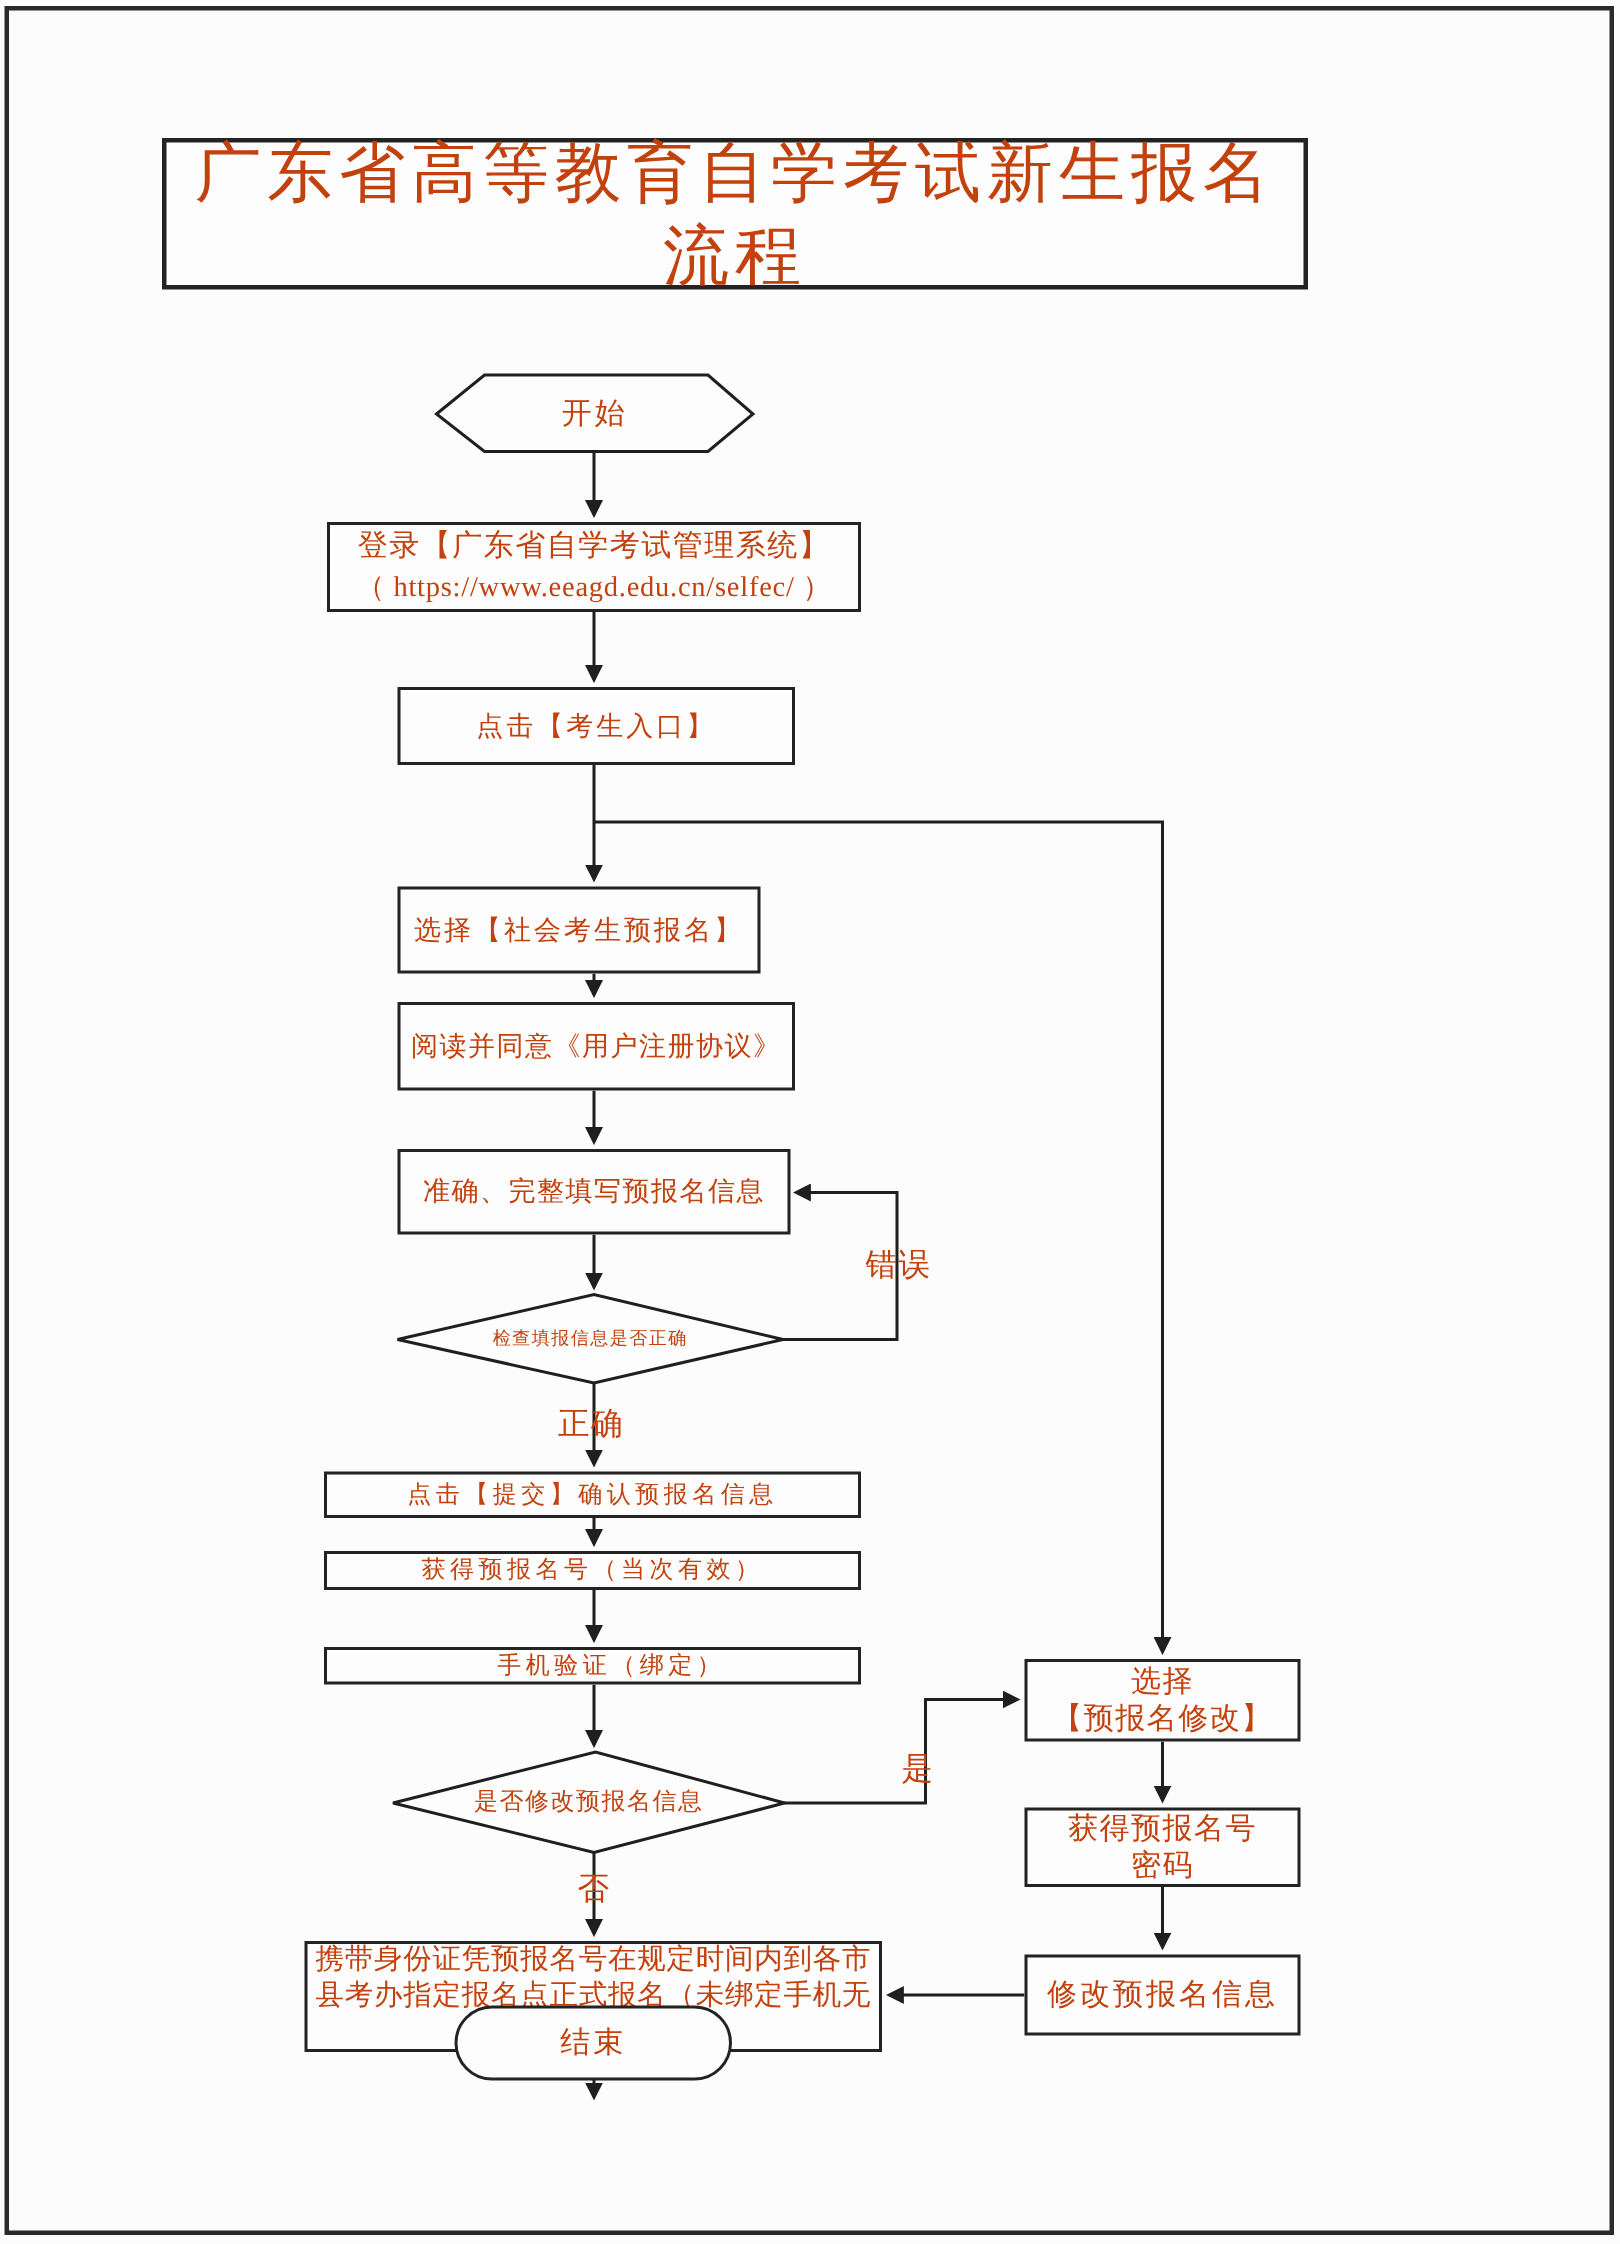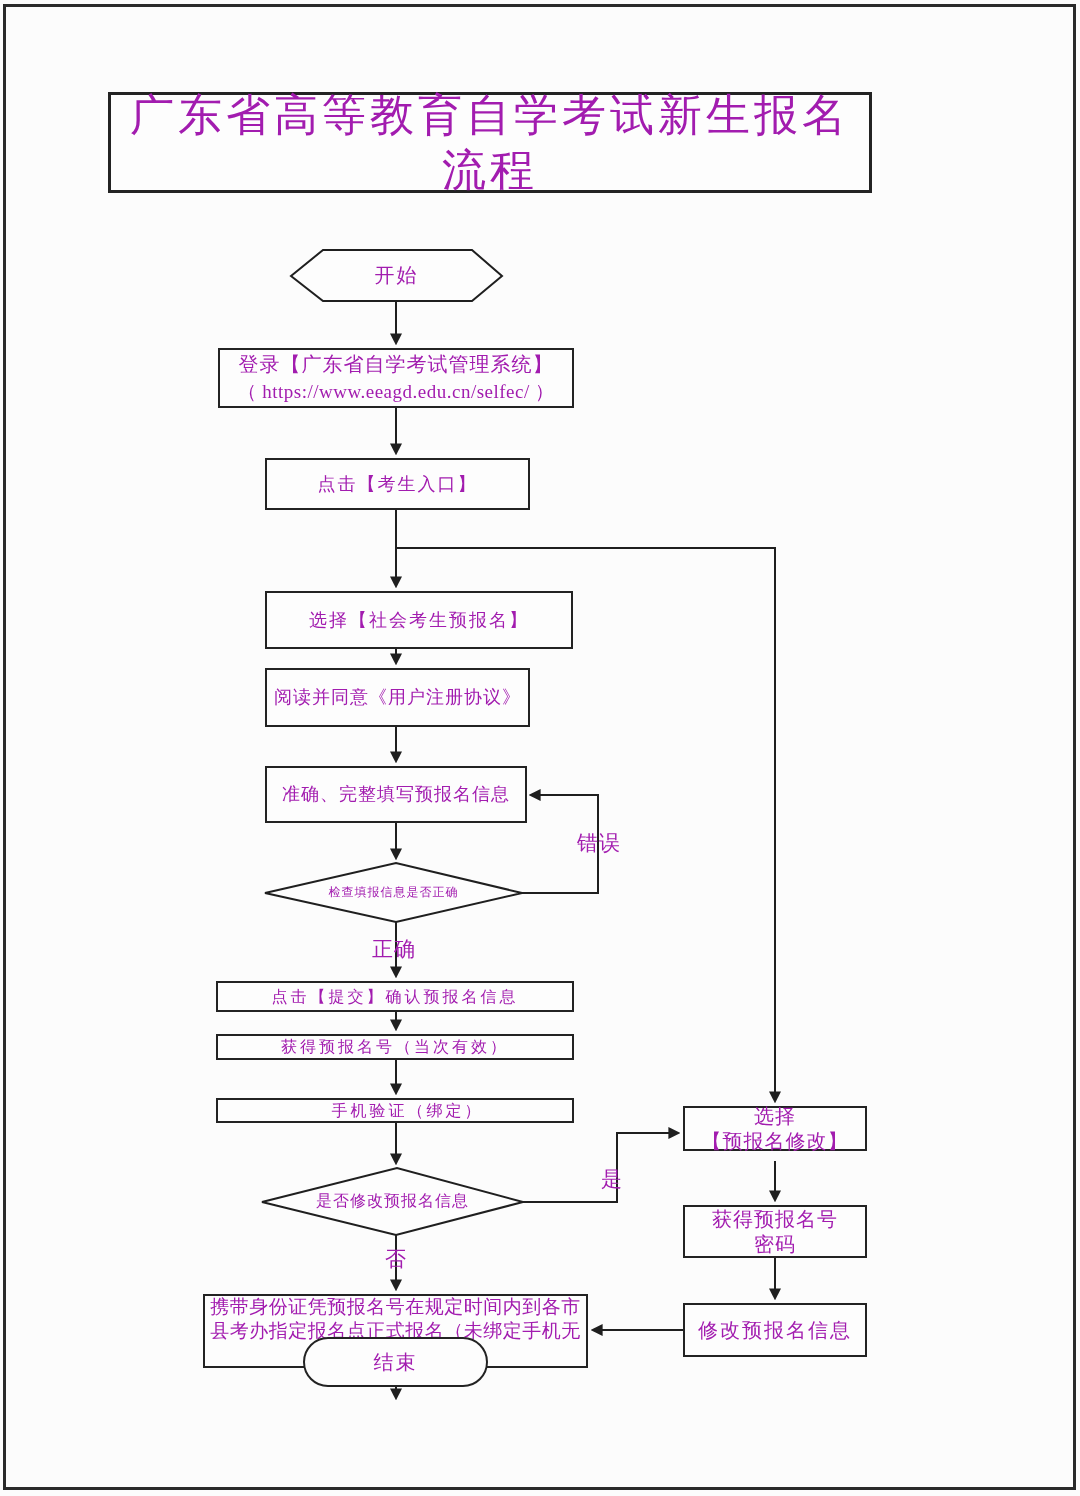--- a/index.html
+++ b/index.html
@@ -1,20 +1,20 @@
 <!DOCTYPE html>
 <html><head>
 <meta charset="utf-8">
 <style>
   html,body { margin:0; padding:0; background:#ffffff; }
   .canvas {
     position:relative; width:1080px; height:1496px;
     background:#fcfcfc; overflow:hidden;
     font-family:"Liberation Serif","DejaVu Serif",serif;
-    color:#a21caf;
+    color:#c2410c;
   }
   .border-frame {
     position:absolute; left:3px; top:4px; right:4px; bottom:6px;
     border:3px solid #2a2a2a; pointer-events:none;
   }
   .wires { position:absolute; left:0; top:0; z-index:1; }
   .node {
     position:absolute; z-index:2; box-sizing:border-box;
     border:2px solid #232323; background:#fdfdfd;
     display:flex; flex-direction:column; align-items:center; justify-content:center;
@@ -85,21 +85,21 @@
 
   <div class="node" style="left:218px; top:348px; width:356px; height:60px; font-size:20px; letter-spacing:1px; line-height:28px;">
     <span>登录【广东省自学考试管理系统】</span>
     <span class="url-line">（ https://www.eeagd.edu.cn/selfec/ ）</span>
   </div>
 
   <div class="node" style="left:265px; top:458px; width:265px; height:52px;">
     <span>点击【考生入口】</span>
   </div>
 
-  <div class="node" style="left:265px; top:591px; width:308px; height:58px;text-align:right;">
+  <div class="node" style="left:265px; top:591px; width:242px; height:58px;text-align:right;">
     <span>选择【社会考生预报名】</span>
   </div>
 
   <div class="node" style="left:265px; top:668px; width:265px; height:59px; letter-spacing:1px;">
     <span>阅读并同意《用户注册协议》</span>
   </div>
 
   <div class="node" style="left:265px; top:766px; width:262px; height:57px; letter-spacing:1px;">
     <span>准确、完整填写预报名信息</span>
   </div>
@@ -117,21 +117,21 @@
   </div>
 
   <div class="node thin" style="left:216px; top:1098px; width:358px; height:25px;padding-left:25px;">
     <span>手机验证（绑定）</span>
   </div>
 
   <div class="shape-label" style="left:262px; top:1168px; width:261px; height:67px; font-size:16px; letter-spacing:1px;">
     <span>是否修改预报名信息</span>
   </div>
 
-  <div class="node" style="left:683px; top:1106px; width:184px; height:45px; font-size:20px; letter-spacing:1px; line-height:25px;">
+  <div class="node" style="left:683px; top:1106px; width:184px; height:55px; font-size:20px; letter-spacing:1px; line-height:25px;">
     <span>选择</span>
     <span>【预报名修改】</span>
   </div>
 
   <div class="node" style="left:683px; top:1205px; width:184px; height:53px; font-size:20px; letter-spacing:1px; line-height:25px;">
     <span>获得预报名号</span>
     <span>密码</span>
   </div>
 
   <div class="node" style="left:683px; top:1303px; width:184px; height:54px; font-size:20px; letter-spacing:2px;">

